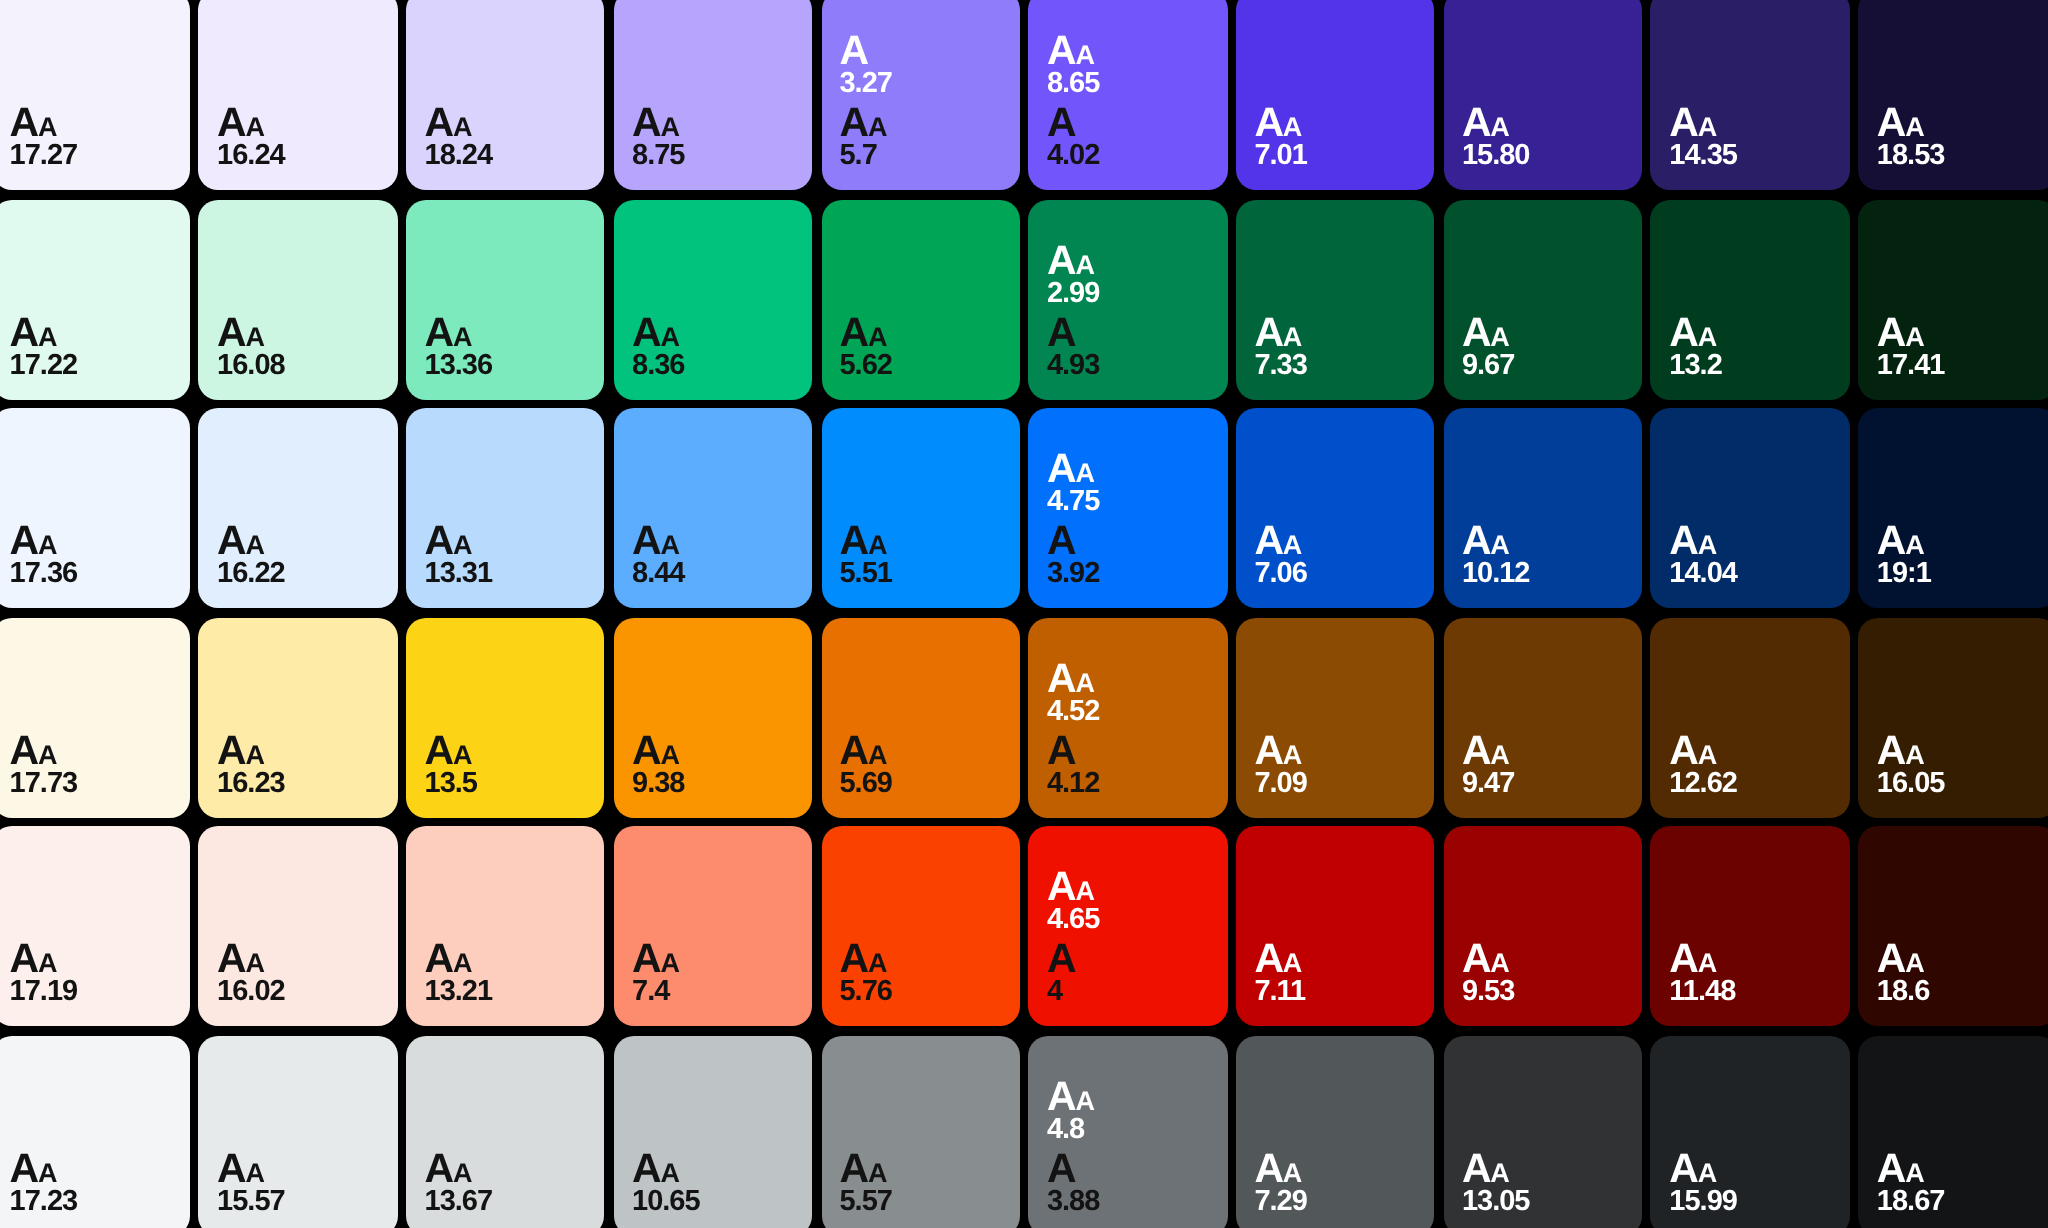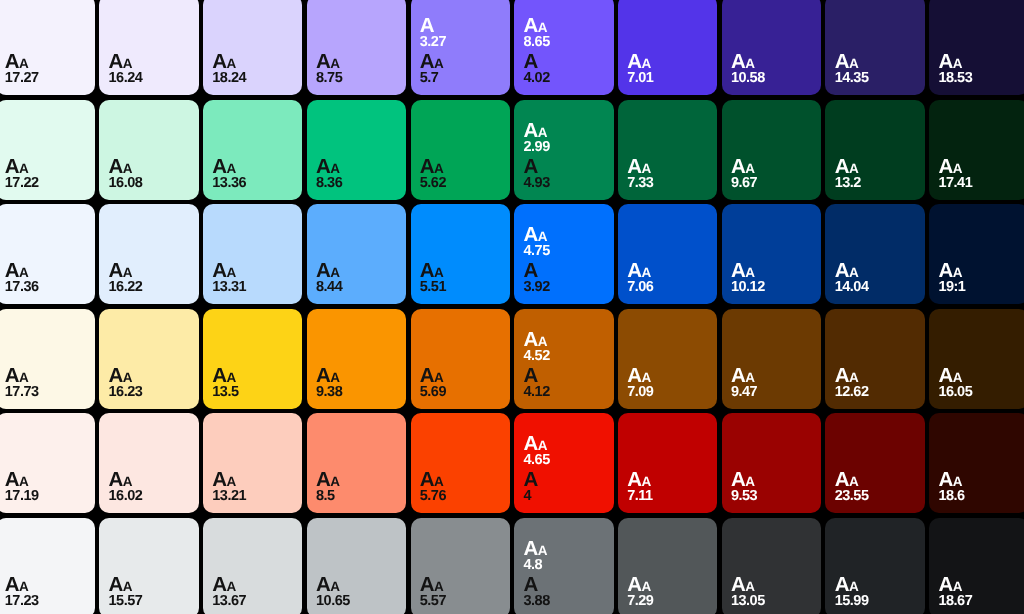--- a/index.html
+++ b/index.html
@@ -73,21 +73,21 @@
     <div class="swatch" style="background: rgb(83, 52, 233);">
     <div class="contrast-group light-group" style="color: rgb(255, 255, 255);">
       <span class="wcag-badge"><span class="badge-big">A</span><span class="badge-small">A</span></span>
       <span class="contrast-ratio">7.01</span>
     </div>
 
   </div>
     <div class="swatch" style="background: rgb(55, 33, 149);">
     <div class="contrast-group light-group" style="color: rgb(255, 255, 255);">
       <span class="wcag-badge"><span class="badge-big">A</span><span class="badge-small">A</span></span>
-      <span class="contrast-ratio">10.58</span>
+      <span class="contrast-ratio">15.80</span>
     </div>
 
   </div>
     <div class="swatch" style="background: rgb(42, 31, 102);">
     <div class="contrast-group light-group" style="color: rgb(255, 255, 255);">
       <span class="wcag-badge"><span class="badge-big">A</span><span class="badge-small">A</span></span>
       <span class="contrast-ratio">14.35</span>
     </div>
 
   </div>
@@ -335,21 +335,21 @@
 
     <div class="contrast-group dark-group" style="color: rgb(19, 19, 19);">
       <span class="wcag-badge"><span class="badge-big">A</span><span class="badge-small">A</span></span>
       <span class="contrast-ratio">13.21</span>
     </div>
   </div>
     <div class="swatch" style="background: rgb(253, 139, 109);">
 
     <div class="contrast-group dark-group" style="color: rgb(19, 19, 19);">
       <span class="wcag-badge"><span class="badge-big">A</span><span class="badge-small">A</span></span>
-      <span class="contrast-ratio">8.5</span>
+      <span class="contrast-ratio">7.4</span>
     </div>
   </div>
     <div class="swatch" style="background: rgb(251, 65, 0);">
 
     <div class="contrast-group dark-group" style="color: rgb(19, 19, 19);">
       <span class="wcag-badge"><span class="badge-big">A</span><span class="badge-small">A</span></span>
       <span class="contrast-ratio">5.76</span>
     </div>
   </div>
     <div class="swatch" style="background: rgb(240, 16, 0);">
@@ -372,21 +372,21 @@
     <div class="swatch" style="background: rgb(154, 2, 1);">
     <div class="contrast-group light-group" style="color: rgb(255, 255, 255);">
       <span class="wcag-badge"><span class="badge-big">A</span><span class="badge-small">A</span></span>
       <span class="contrast-ratio">9.53</span>
     </div>
 
   </div>
     <div class="swatch" style="background: rgb(108, 2, 0);">
     <div class="contrast-group light-group" style="color: rgb(255, 255, 255);">
       <span class="wcag-badge"><span class="badge-big">A</span><span class="badge-small">A</span></span>
-      <span class="contrast-ratio">23.55</span>
+      <span class="contrast-ratio">11.48</span>
     </div>
 
   </div>
     <div class="swatch" style="background: rgb(47, 6, 0);">
     <div class="contrast-group light-group" style="color: rgb(255, 255, 255);">
       <span class="wcag-badge"><span class="badge-big">A</span><span class="badge-small">A</span></span>
       <span class="contrast-ratio">18.6</span>
     </div>
 
   </div>

